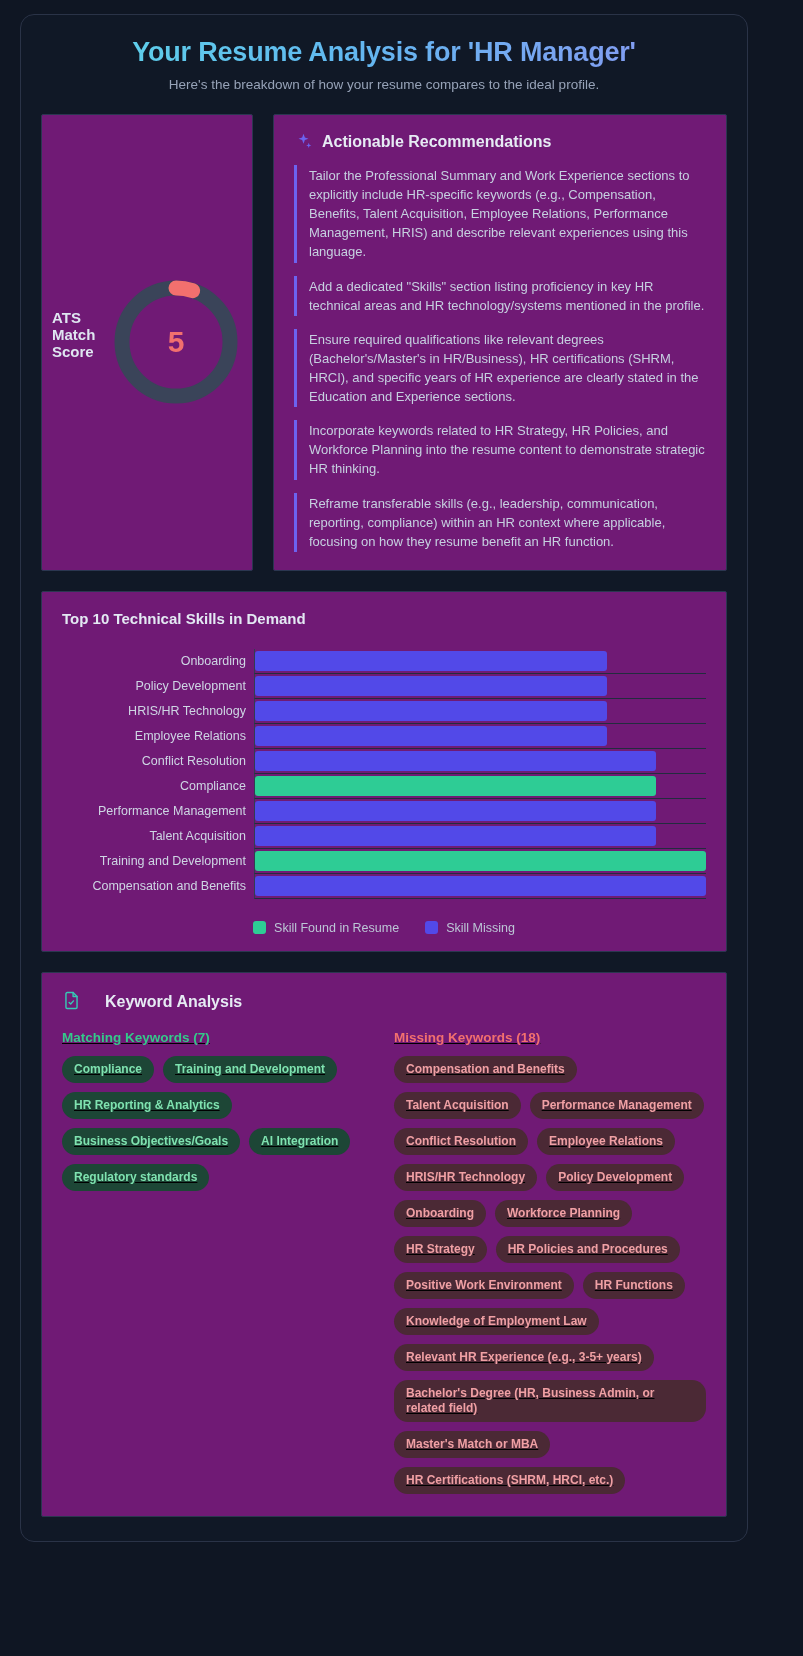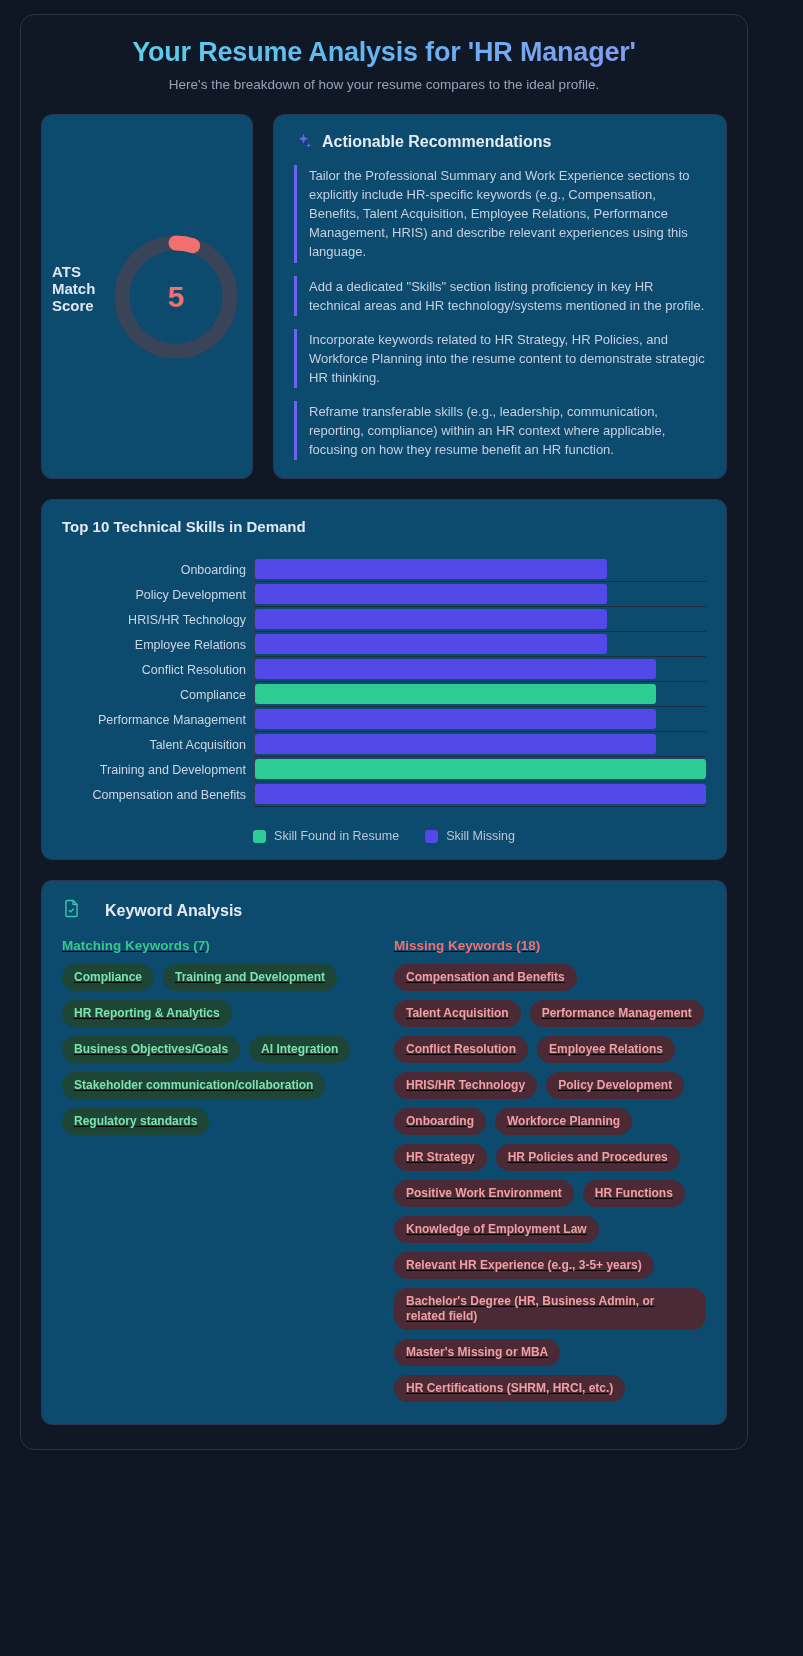--- a/index.html
+++ b/index.html
@@ -37,23 +37,23 @@
     -webkit-text-fill-color: transparent;
     margin-bottom: 9px;
   }
   .subtitle {
     font-size: 13.5px;
     color: #97a3b8;
   }
 
   
   .card {
-    background: #0c4a6e;
+    background: #701a75;
     border: 1px solid #2b3650;
-    border-radius: 11px;
+    border-radius: 2px;
   }
 
   .top-row {
     display: flex;
     gap: 20px;
     margin-bottom: 20px;
   }
   .score-card {
     width: 212px;
     flex: 0 0 212px;
@@ -215,20 +215,21 @@
             <svg width="19" height="19" viewBox="0 0 24 24" fill="#6c63f0">
               <path d="M12 2.2l1.7 4.6 4.6 1.7-4.6 1.7L12 14.8l-1.7-4.6L5.7 8.5l4.6-1.7L12 2.2z"></path>
               <path d="M18.6 13.6l.9 2.4 2.4.9-2.4.9-.9 2.4-.9-2.4-2.4-.9 2.4-.9.9-2.4z"></path>
             </svg>
           </span>
           <span>Actionable Recommendations</span>
         </div>
         <div id="rec-list">
             <div class="rec-item" style="border-left-color: rgb(108, 99, 240);">Tailor the Professional Summary and Work Experience sections to explicitly include HR-specific keywords (e.g., Compensation, Benefits, Talent Acquisition, Employee Relations, Performance Management, HRIS) and describe relevant experiences using this language.</div>
             <div class="rec-item" style="border-left-color: rgb(108, 99, 240);">Add a dedicated "Skills" section listing proficiency in key HR technical areas and HR technology/systems mentioned in the profile.</div>
+            <div class="rec-item" style="border-left-color: rgb(108, 99, 240);">Ensure required qualifications like relevant degrees (Bachelor's/Master's in HR/Business), HR certifications (SHRM, HRCI), and specific years of HR experience are clearly stated in the Education and Experience sections.</div>
             <div class="rec-item" style="border-left-color: rgb(108, 99, 240);">Incorporate keywords related to HR Strategy, HR Policies, and Workforce Planning into the resume content to demonstrate strategic HR thinking.</div>
             <div class="rec-item" style="border-left-color: rgb(108, 99, 240);">Reframe transferable skills (e.g., leadership, communication, reporting, compliance) within an HR context where applicable, focusing on how they resume benefit an HR function.</div>
           </div>
       </div>
     </div>
 
     <div class="card chart-card">
       <div class="chart-title">Top 10 Technical Skills in Demand</div>
       <div class="chart-rows" id="chart-rows">
           <div class="chart-row">
@@ -317,21 +318,20 @@
       </div>
       <div class="kw-cols">
         <div class="kw-col">
           <div class="kw-col-title match">Matching Keywords (7)</div>
           <div class="chips" id="match-chips">
               <span class="chip match">Compliance</span>
               <span class="chip match">Training and Development</span>
               <span class="chip match">HR Reporting &amp; Analytics</span>
               <span class="chip match">Business Objectives/Goals</span>
               <span class="chip match">AI Integration</span>
-              <span class="chip match">Stakeholder communication/collaboration</span>
               <span class="chip match">Regulatory standards</span>
             </div>
         </div>
         <div class="kw-col">
           <div class="kw-col-title missing">Missing Keywords (18)</div>
           <div class="chips" id="missing-chips">
               <span class="chip missing">Compensation and Benefits</span>
               <span class="chip missing">Talent Acquisition</span>
               <span class="chip missing">Performance Management</span>
               <span class="chip missing">Conflict Resolution</span>
@@ -340,21 +340,21 @@
               <span class="chip missing">Policy Development</span>
               <span class="chip missing">Onboarding</span>
               <span class="chip missing">Workforce Planning</span>
               <span class="chip missing">HR Strategy</span>
               <span class="chip missing">HR Policies and Procedures</span>
               <span class="chip missing">Positive Work Environment</span>
               <span class="chip missing">HR Functions</span>
               <span class="chip missing">Knowledge of Employment Law</span>
               <span class="chip missing">Relevant HR Experience (e.g., 3-5+ years)</span>
               <span class="chip missing">Bachelor's Degree (HR, Business Admin, or related field)</span>
-              <span class="chip missing">Master's Missing or MBA</span>
+              <span class="chip missing">Master's Match or MBA</span>
               <span class="chip missing">HR Certifications (SHRM, HRCI, etc.)</span>
             </div>
         </div>
       </div>
     </div>
 
   </div>
 </div>
 
 </body></html>

